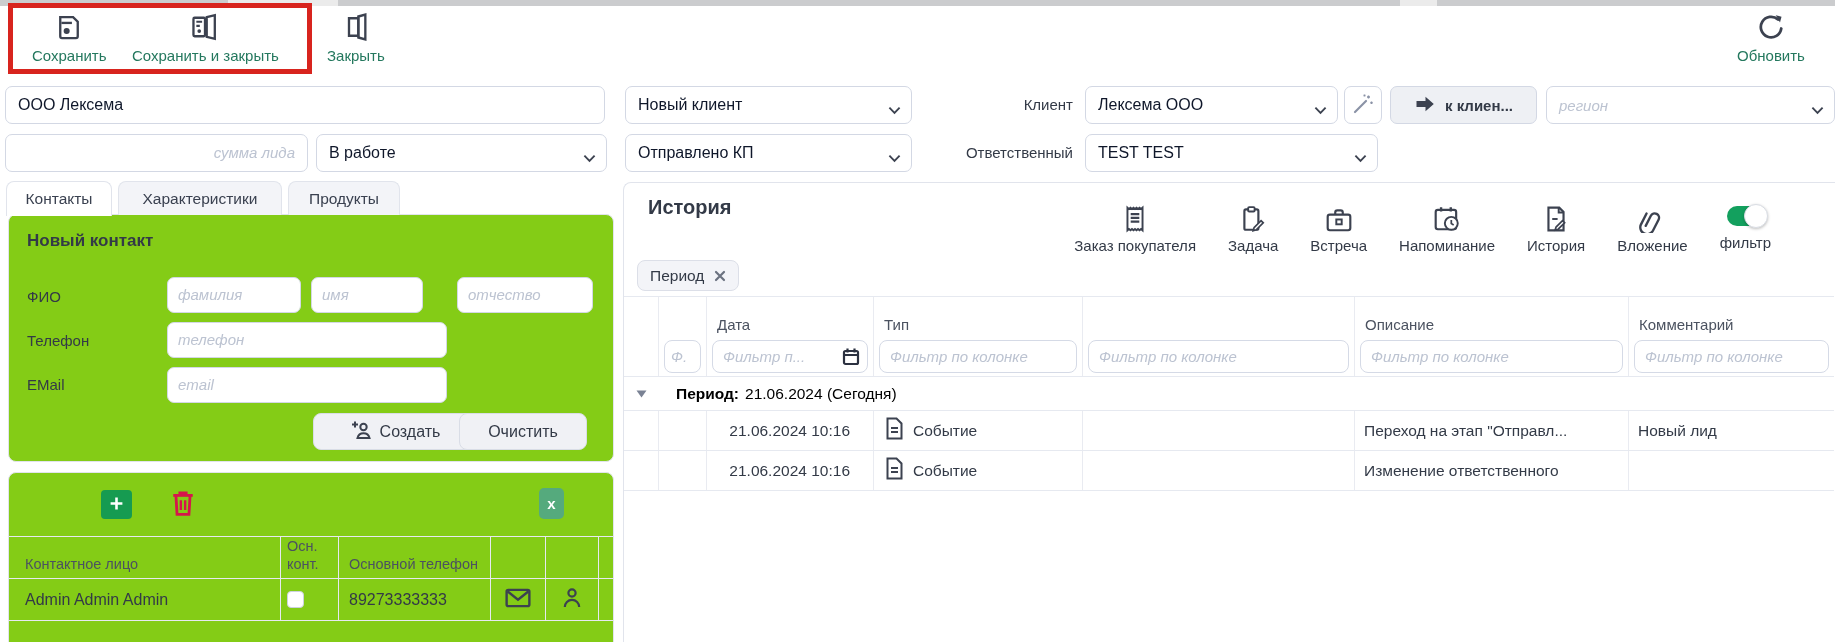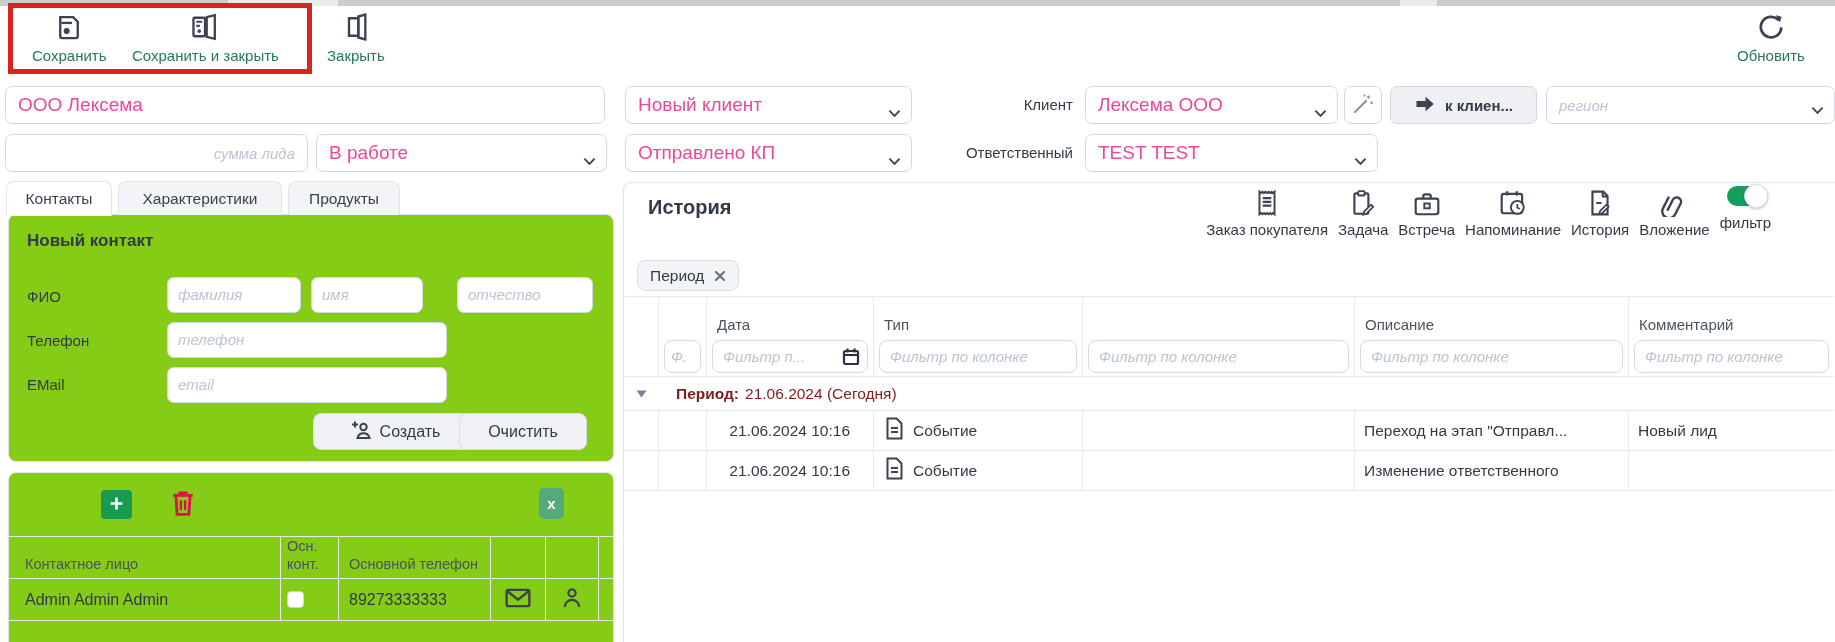--- a/index.html
+++ b/index.html
@@ -13,21 +13,21 @@
   .topstrip .seg { position:absolute; top:0; height:6px; background:#ebebeb; }
   
   .tbtn { position:absolute; top:12px; display:flex; flex-direction:column; align-items:center; gap:5px;
           color:#24785e; font-size:15px; cursor:pointer; background:none; border:none; white-space:nowrap;
           font-family:inherit; }
   .tbtn svg { display:block; }
   .redbox { position:absolute; left:8px; top:3px; width:304px; height:71px; border:5px solid #d8241e; pointer-events:none; }
   
   .inp, .sel {
     position:absolute; height:38px; border:1px solid #d3d8e4; border-radius:7px; background:#fff;
-    font-size:19px; color:#ec4899; font-family:inherit;
+    font-size:16px; color:#0f172a; font-family:inherit;
   }
   .inp { padding:0 12px; }
   .inp::placeholder { color:#bcc3d1; font-style:italic; font-size:15px; }
   .sel { display:flex; align-items:center; padding:0 30px 0 12px; cursor:pointer; }
   .sel .chev { position:absolute; right:10px; top:14px; }
   .sel.placeholder { color:#bcc3d1; font-style:italic; font-size:15px; }
   .flabel { position:absolute; font-size:15px; color:#333a47; text-align:right; }
   .minibtn { position:absolute; height:38px; background:#fff; border:1px solid #d3d8e4; border-radius:7px;
              display:flex; align-items:center; justify-content:center; cursor:pointer; }
   .btn-toclient { background:#eef0f4; gap:9px; font-size:15px; font-weight:bold; color:#333a47;
@@ -68,21 +68,21 @@
   .c-phone { width:152px; padding-left:10px; }
   .c-mail  { width:55px; justify-content:center; }
   .c-user  { width:53px; justify-content:center; }
   .c-x     { width:14px; border-right:none!important; }
   .cb { width:17px; height:17px; border:1.5px solid #ccd2de; border-radius:4px; background:#fff; display:inline-block; cursor:pointer; }
   .phone-val { color:#949caf; }
   
   .hist { position:absolute; left:623px; top:182px; width:1212px; height:460px;
           border-left:1px solid #e1e4ec; border-top:1px solid #e1e4ec; border-radius:8px 0 0 0; }
   .hist-title { position:absolute; left:24px; top:13px; font-size:20px; font-weight:bold; color:#333a47; }
-  .actions { position:absolute; top:3px; right:64px; display:flex; gap:10px; align-items:flex-start; }
+  .actions { position:absolute; top:19px; right:64px; display:flex; gap:32px; align-items:center; }
   .action { display:flex; flex-direction:column; align-items:center; gap:4px; cursor:pointer;
             background:none; border:none; font-size:15px; color:#333a47; white-space:nowrap; font-family:inherit; }
   .action .ic { height:31px; display:flex; align-items:flex-end; }
   .toggle { position:relative; width:37px; height:20px; border-radius:10px; background:#13a05e; margin-bottom:4px; cursor:pointer; }
   .toggle .knob { position:absolute; right:-4px; top:-2px; width:24px; height:24px; border-radius:50%;
                   background:#fff; border:1px solid #d9dde4; box-shadow:0 1px 3px rgba(0,0,0,.25); }
   .chipbar { position:absolute; left:13px; top:77px; }
   .chip { display:inline-flex; align-items:center; gap:10px; height:31px; padding:0 12px;
           background:#f3f4f8; border:1px solid #dcdfe8; border-radius:8px; font-size:15.5px; color:#333a47; }
   .chip .x { cursor:pointer; display:flex; }
@@ -98,21 +98,21 @@
   .hrow.hfilter { height:40px; border-bottom:1px solid #e6e9f0; }
   .hfilter .hcell { display:flex; align-items:center; padding:0 5px; }
   .fin { width:100%; height:33px; border:1px solid #d5dae6; border-radius:8px; padding:0 10px;
          font-size:15px; font-family:inherit; color:#333a47; min-width:0; }
   .fin::placeholder { color:#bcc3d1; font-style:italic; }
   .fwrap { position:relative; width:100%; display:flex;border-radius:7px; }
   .fwrap .cal { position:absolute; right:8px; top:7px; pointer-events:none; }
   .fwrap .fin { padding-right:30px; }
   .hrow.hgroup { height:34px; border-bottom:1px solid #e6e9f0; align-items:center; }
   .hgroup .tri { width:35px; display:flex; justify-content:center; cursor:pointer; }
-  .hgroup .gtext { padding-left:17px; font-size:15.5px; color:#7f1d1d; }
+  .hgroup .gtext { padding-left:17px; font-size:15.5px; color:#000000; }
   .hgroup .gtext b { margin-right:6px; }
   .hrow.hdata { height:40px; border-bottom:1px solid #e6e9f0; }
   .hdata .hcell { display:flex; align-items:center; font-size:15.5px; color:#333a47; }
   .cell-date { justify-content:flex-end; padding-right:23px; }
   .cell-type { gap:9px; padding-left:11px; }
   .cell-desc, .cell-comm { padding-left:9px; }
   svg { flex:none; }
 </style>
 </head>
 <body>

